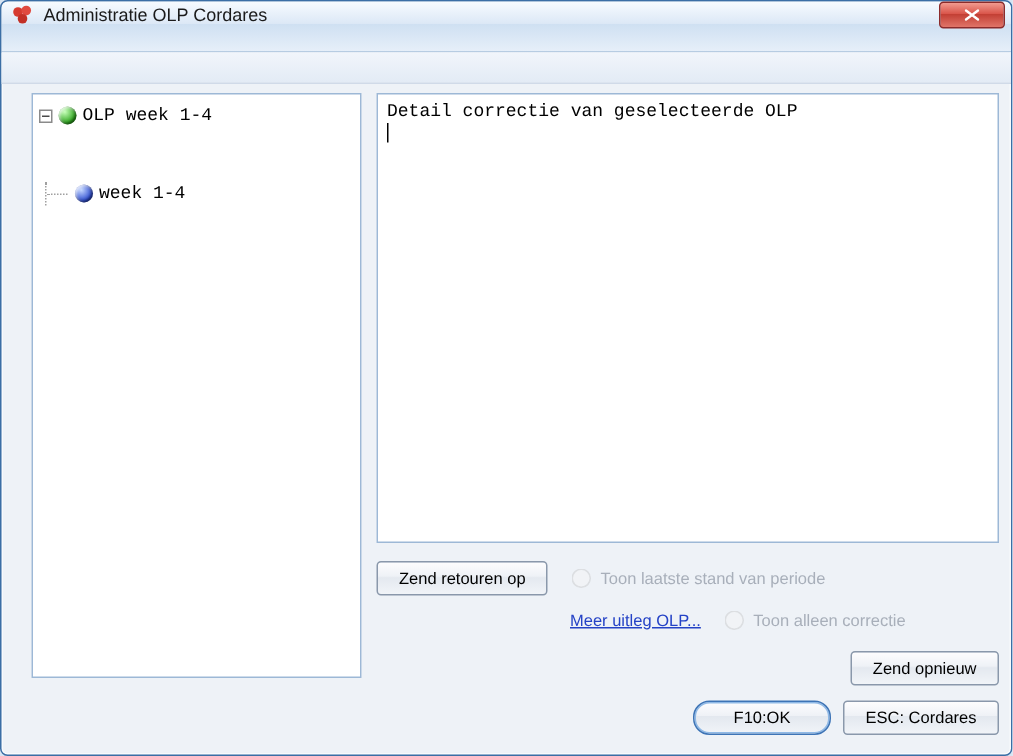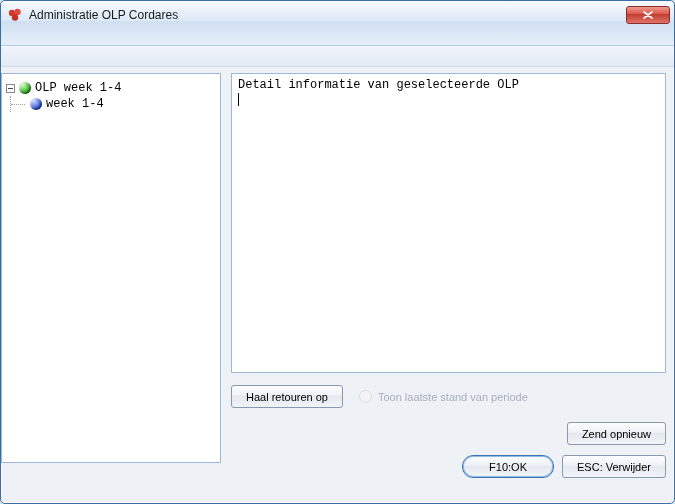--- a/index.html
+++ b/index.html
@@ -14,21 +14,21 @@
   .window {
     width: 675px; height: 504px;
     border: 1px solid #3b6ea5;
     border-radius: 5px;
     background: #eef2f7;
     box-shadow: 0 0 0 1px rgba(255,255,255,0.6) inset;
     display: flex;
     flex-direction: column;
   }
   .titlebar {
-    height: 45px;
+    height: 34px;
     background: linear-gradient(#f7fbff, #dce8f6 45%, #cfe0f2 46%, #e6eff9);
     border-bottom: 1px solid #b7cce2;
     border-radius: 5px 5px 0 0;
     display: flex;
     align-items: center;
     padding: 0 4px 16px 6px;
   }
   .titlebar .app-icon {
     width: 16px; height: 16px;
     margin-right: 6px;
@@ -51,21 +51,21 @@
   .titlebar .close-btn svg { display:block; }
 
   .menubar-placeholder {
     height: 21px;
     background: linear-gradient(#f1f5fb, #e3ebf5);
     border-bottom: 1px solid #d0dae8;
   }
 
   .client {
     flex: 1;
-    padding: 6px 8px 10px 0;
+    padding: 6px 8px 10px 20px;
     display: flex;
     flex-direction: column;
   }
   .top-row {
     display: flex;
     gap: 10px;
     flex: 1;
     min-height: 0;
   }
   .tree-panel {
@@ -244,49 +244,57 @@
   <div class="client">
 
     <div class="top-row">
 
       <div class="tree-panel">
         <div class="tree-node">
           <span class="tree-toggle"></span>
           <span class="bullet green"></span>
           <span>OLP week 1-4</span>
         </div>
-        <div class="tree-node" style="margin-left:4px;">
+        <div class="tree-node" style="margin-left:4px;margin-top:36px;">
           <span class="tree-dotline child"></span>
           <span class="bullet blue"></span>
           <span>week 1-4</span>
         </div>
       </div>
 
       <div class="right-col">
 
         <div class="detail-panel">
-          <span>Detail informatie van geselecteerde OLP</span><br>
+          <span>Detail correctie van geselecteerde OLP</span><br>
           <span class="cursor"></span>
         </div>
 
         <div class="mid-row">
-          <span class="btn">Haal retouren op</span>
+          <span class="btn">Zend retouren op</span>
           <label class="radio-row disabled">
             <input type="radio" disabled="" style="">
             <span>Toon laatste stand van periode</span>
           </label>
         </div>
 
+        <div class="link-row">
+          <span class="spacer"></span>
+          <span class="link">Meer uitleg OLP...</span>
+          <label class="radio-row disabled">
+            <input type="radio" disabled="" style="">
+            <span>Toon alleen correctie</span>
+          </label>
+        </div>
 
         <div class="btn-row">
           <span class="btn">Zend opnieuw</span>
         </div>
 
         <div class="bottom-row">
           <span class="btn default">F10:OK</span>
-          <span class="btn">ESC: Verwijder</span>
+          <span class="btn">ESC: Cordares</span>
         </div>
 
       </div>
     </div>
 
   </div>
 </div>
 
 </body></html>

